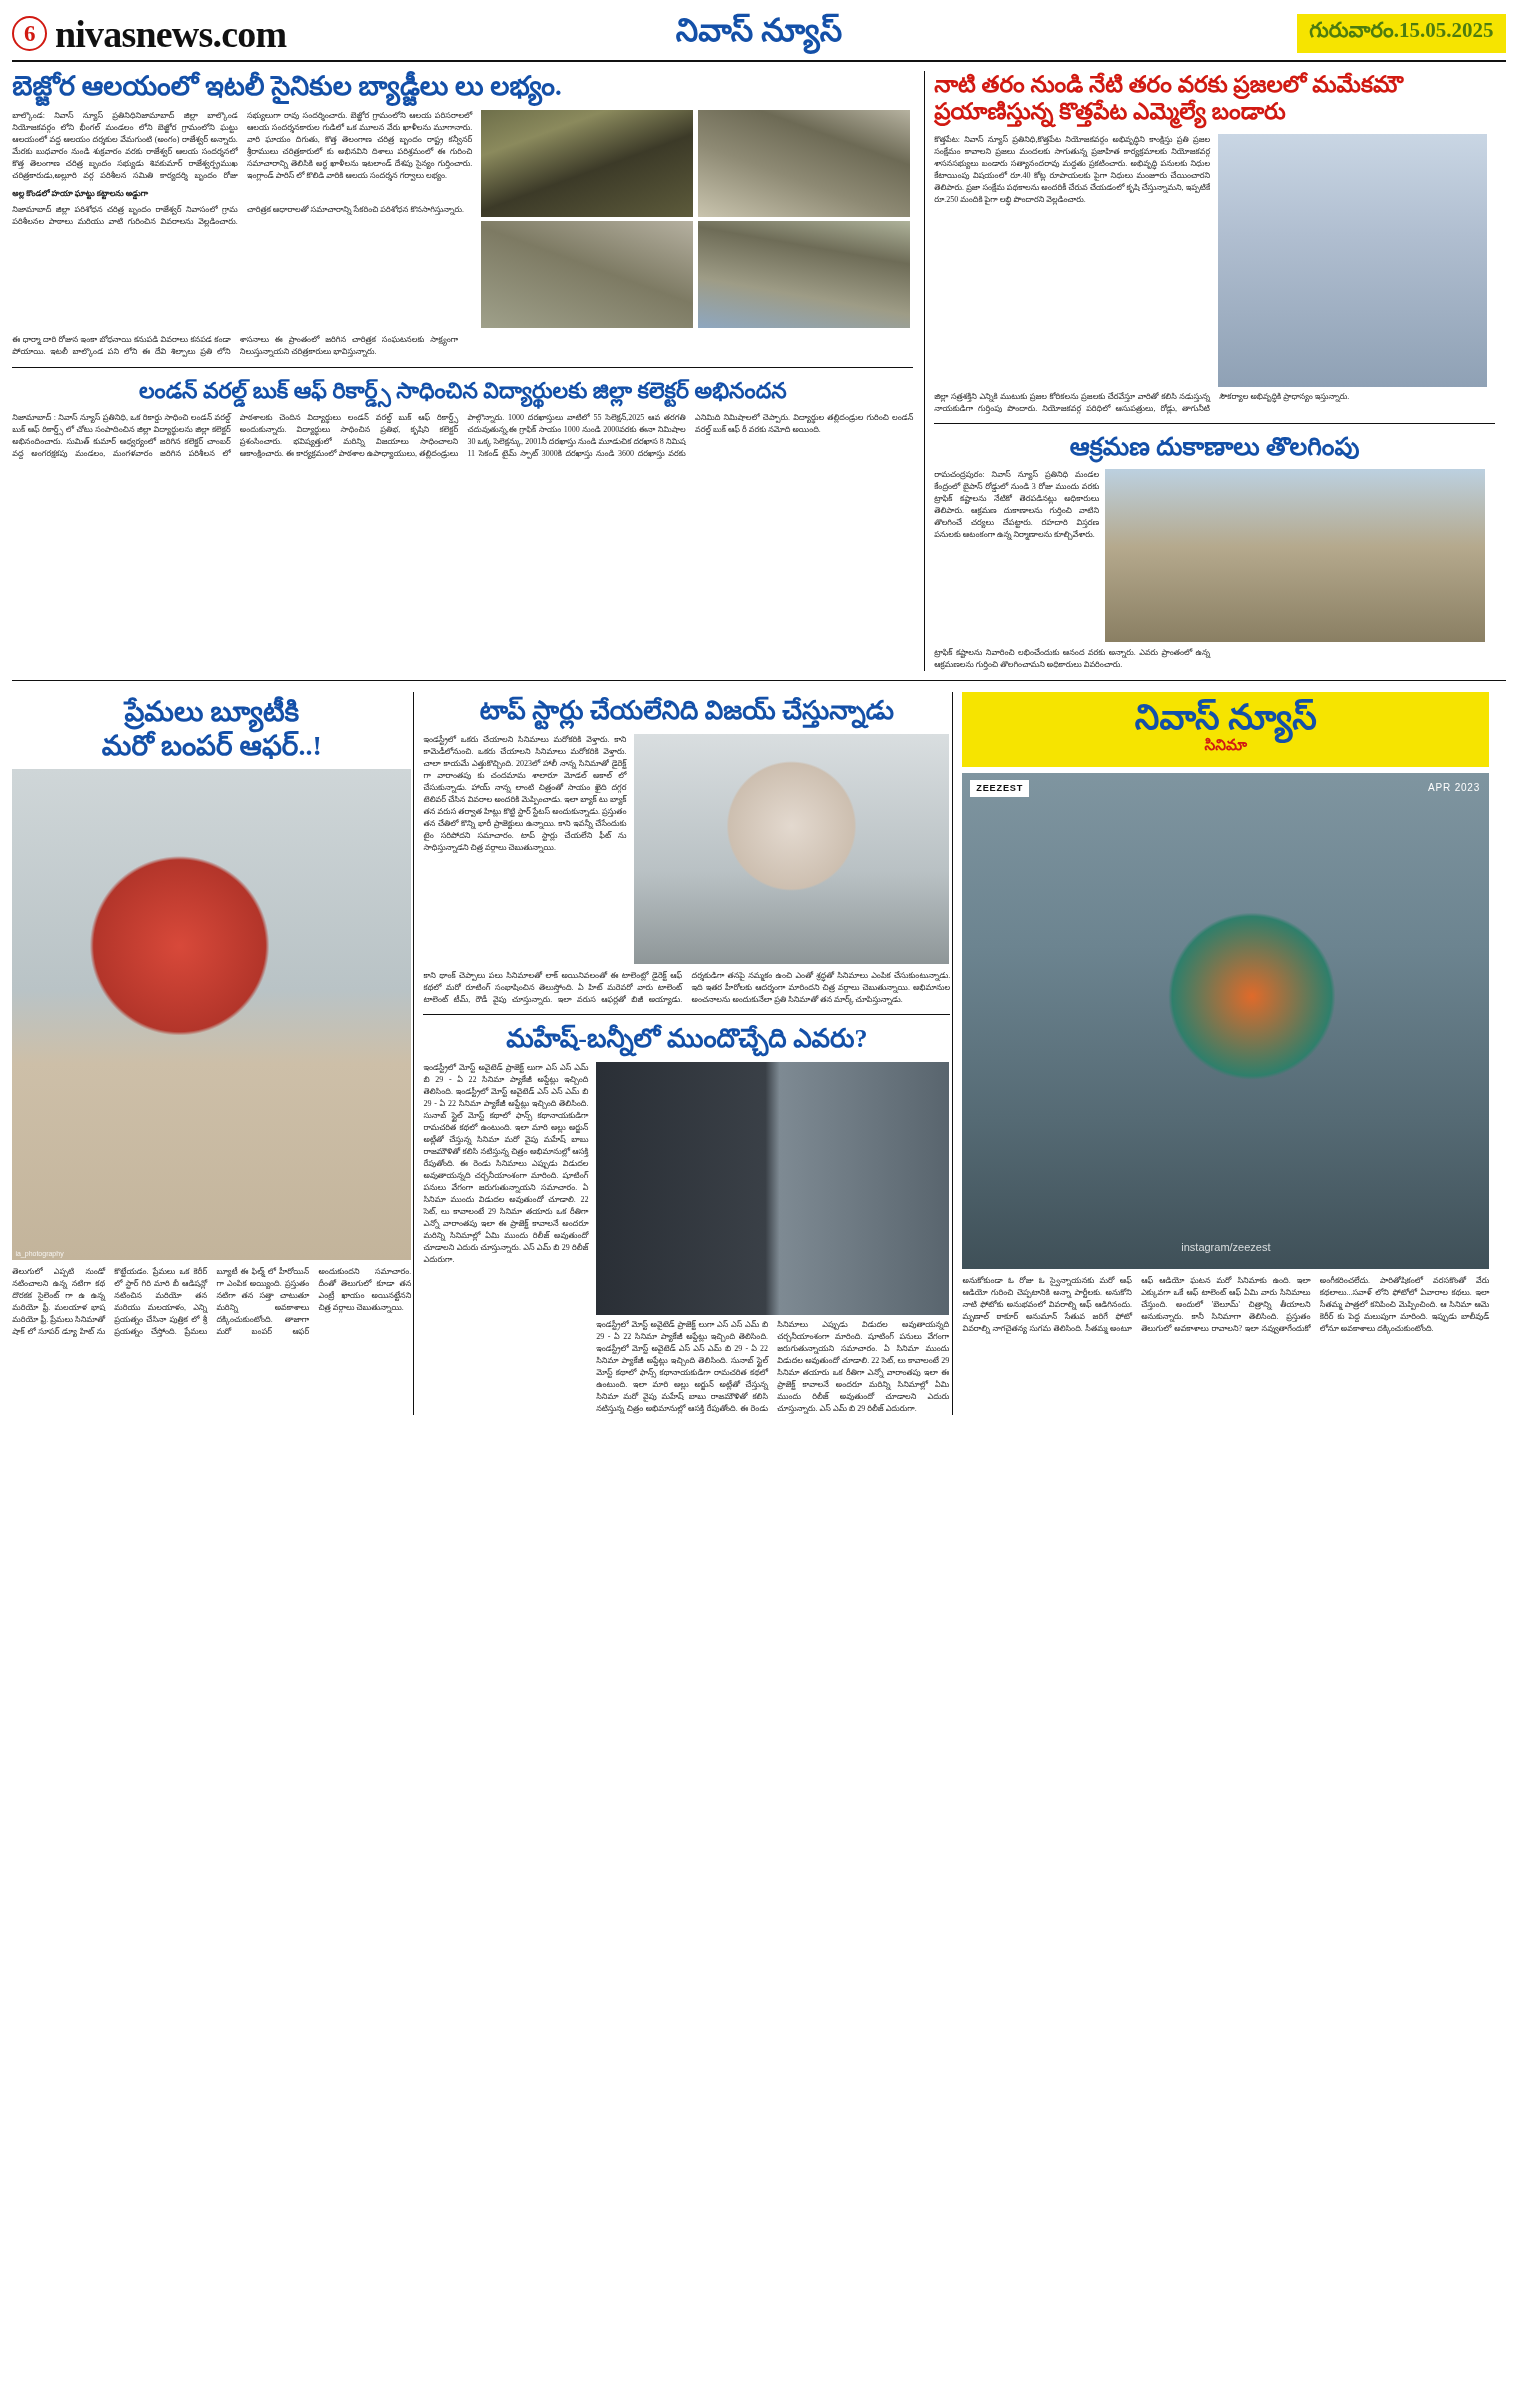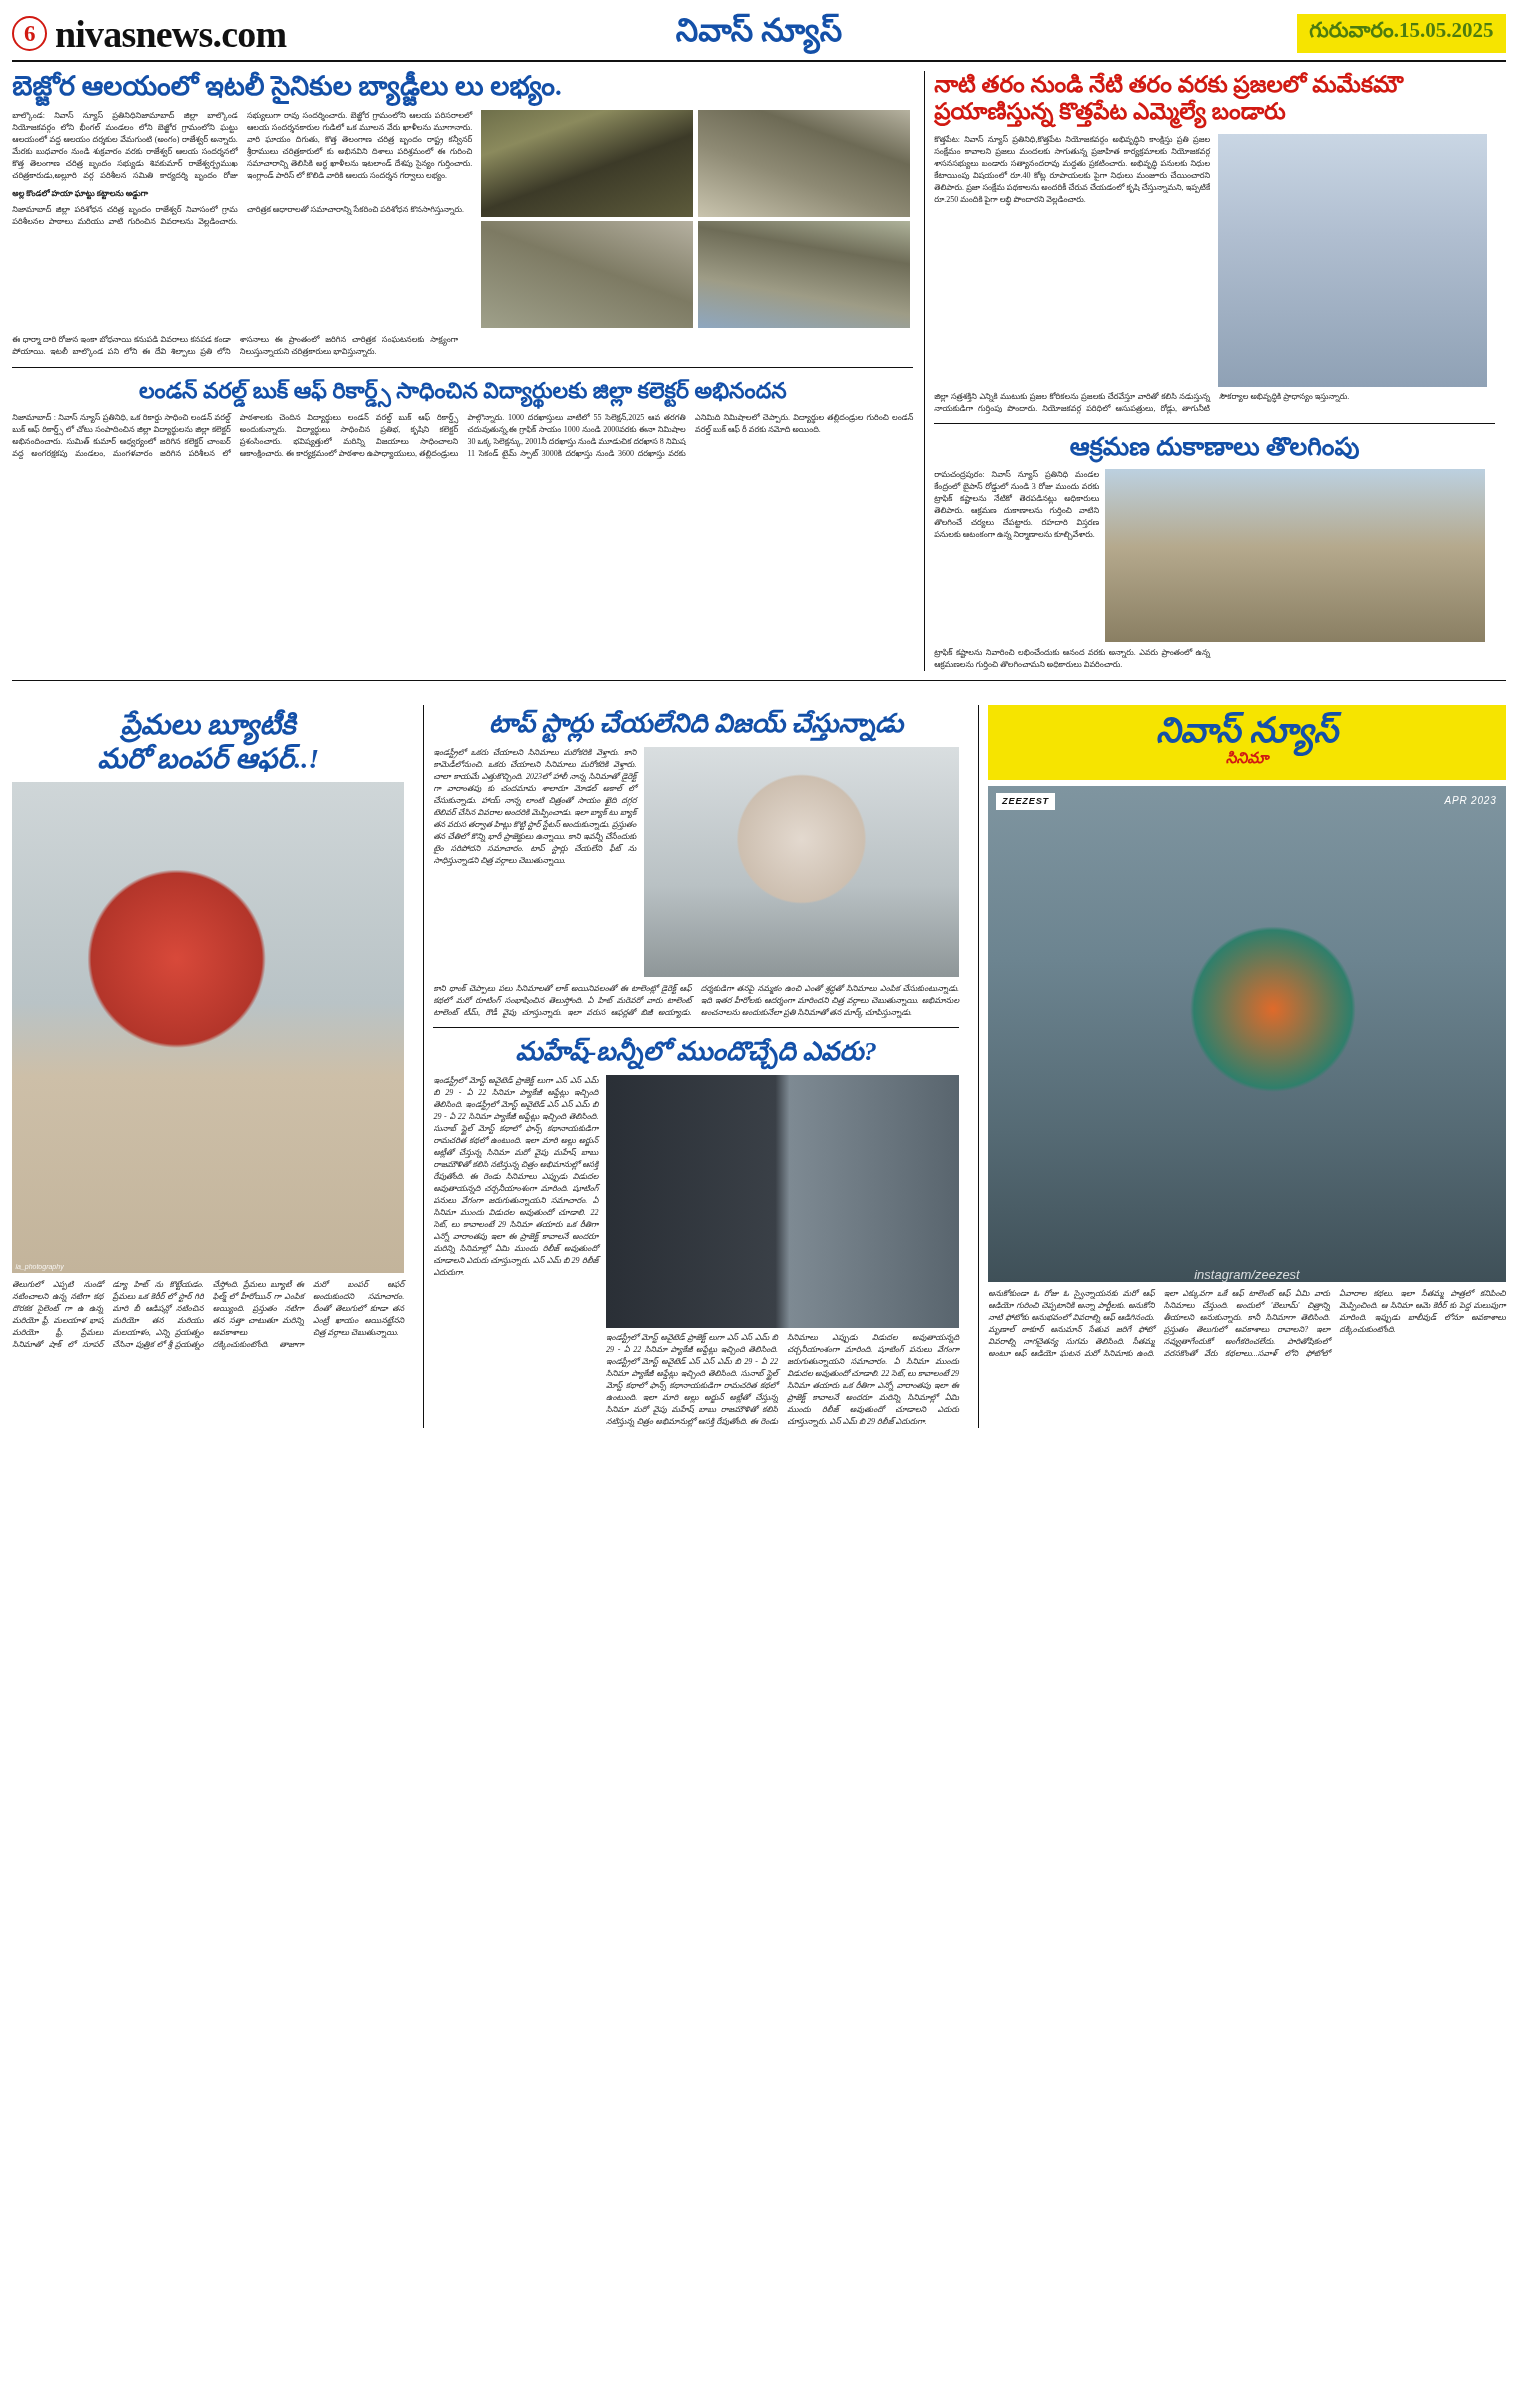--- a/index.html
+++ b/index.html
@@ -134,21 +134,21 @@
   .rock4 { background:
       linear-gradient(10deg,#8ea7c0 0%,#9e9c86 35%,#6e6c57 70%,#aeb29a 100%); }
   .men2 { background:
       linear-gradient(180deg,#c9d6e4 0%,#b0bed0 40%,#8fa1b5 100%); }
   .jcb { background:
       linear-gradient(180deg,#bcd0e0 0%,#b5a98d 45%,#8a7f63 100%); }
 
   .divider-h { border-top:1.5px solid #111; margin:9.2px 0; }
   .divider-h-thin { border-top:0.8px solid #111; margin:7.7px 0; }
 
-  .bottom-area { display:flex; gap:19px; margin-top:24px;font-style:italic; }
+  .bottom-area { display:flex; gap:2px; margin-top:11px; }
   .b-col1 { width:399px; }
   .b-col2 { width:537px; border-left:1.5px solid #111; padding-left:9.2px; }
   .b-col3 { width:537px; border-left:1.5px solid #111; padding-left:9.2px; }
 
   .cinema-logo {
     background:#f6e400;
     text-align:center;
     padding:7.7px 6.1px 9.2px 6.1px;
     margin-bottom:6.1px;
   }
@@ -191,22 +191,22 @@
     position:absolute; top:7.7px; left:7.7px;
     background:#fff; color:#111;
     font-size:9.2px; font-weight:bold;
     padding:3.1px 6.1px; letter-spacing:0.8px;
   }
   .zee-date {
     position:absolute; top:9.2px; right:9.2px;
     color:#fff; font-size:10px; letter-spacing:0.8px;
   }
   .zee-wm {
-    position:absolute; bottom:0; left:50%; transform:translateX(-50%);
-    color:#fff; opacity:.8; font-size:13px;text-align:center;
+    position:absolute; bottom:16px; left:50%; transform:translateX(-50%);
+    color:#fff; opacity:.8; font-size:11px;text-align:center;
   }
   .photo-two {
     height:253px;
     background:
       linear-gradient(90deg,#2a2f36 0%,#3a4047 48%, #7e8a93 52%, #59656e 100%);
   }
 </style>
 </head>
 <body>
 

